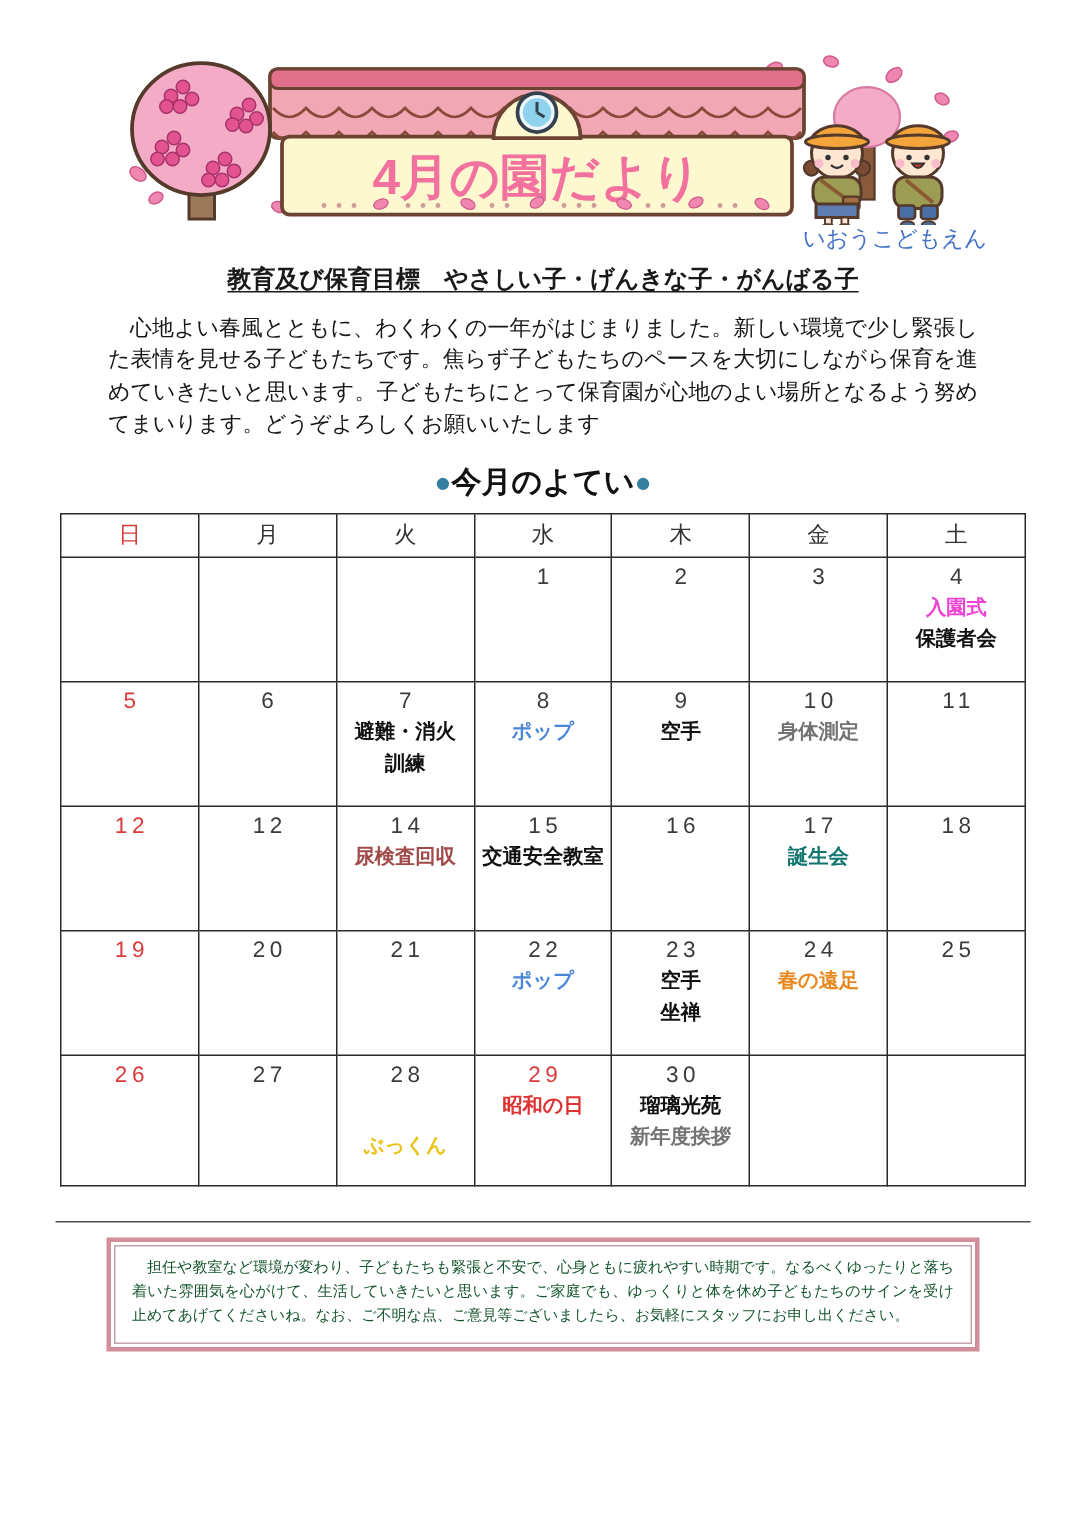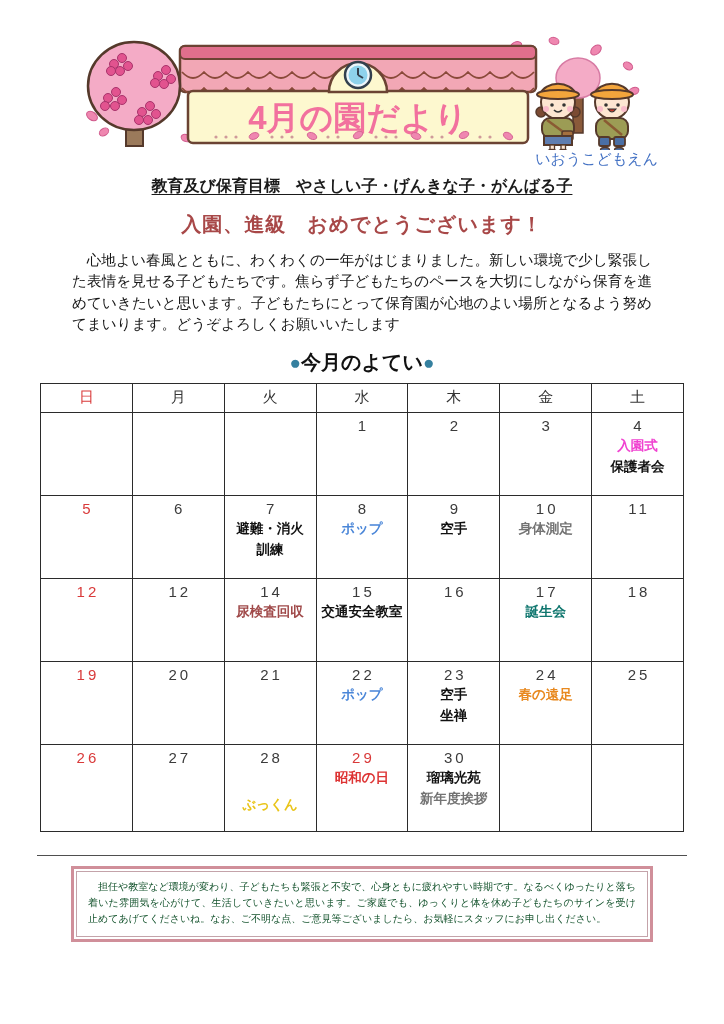--- a/index.html
+++ b/index.html
@@ -208,21 +208,20 @@
       </g>
     </svg>
   </div>
 
   <div class="school-name">いおうこどもえん</div>
 
   <div class="goal">
     <span>教育及び保育目標　やさしい子・げんきな子・がんばる子</span>
   </div>
 
-  <div class="greeting">入園、進級　おめでとうございます！</div>
 
   <p class="intro">　心地よい春風とともに、わくわくの一年がはじまりました。新しい環境で少し緊張した表情を見せる子どもたちです。焦らず子どもたちのペースを大切にしながら保育を進めていきたいと思います。子どもたちにとって保育園が心地のよい場所となるよう努めてまいります。どうぞよろしくお願いいたします</p>
 
   <div class="schedule-heading">
     <span class="dot">●</span><span>今月のよてい</span><span class="dot">●</span>
   </div>
 
   <table class="calendar">
     <thead>
       <tr>

